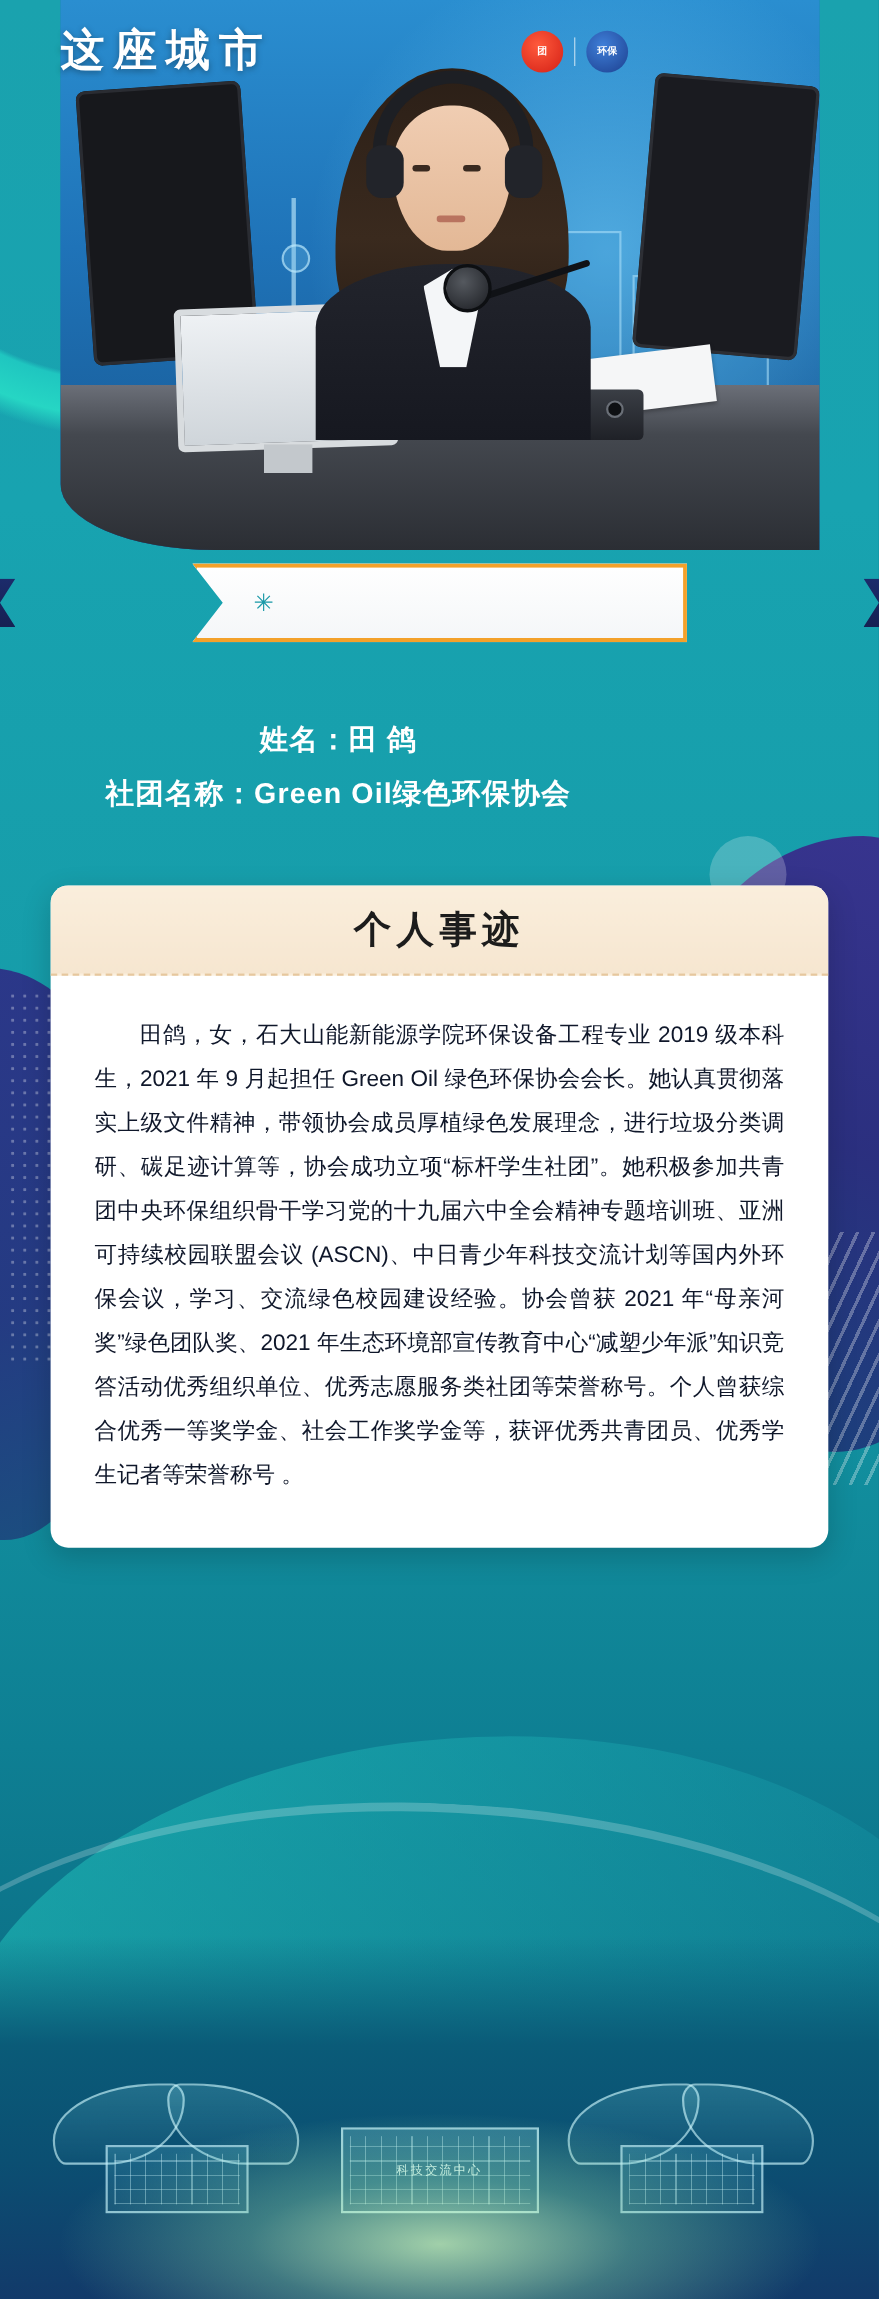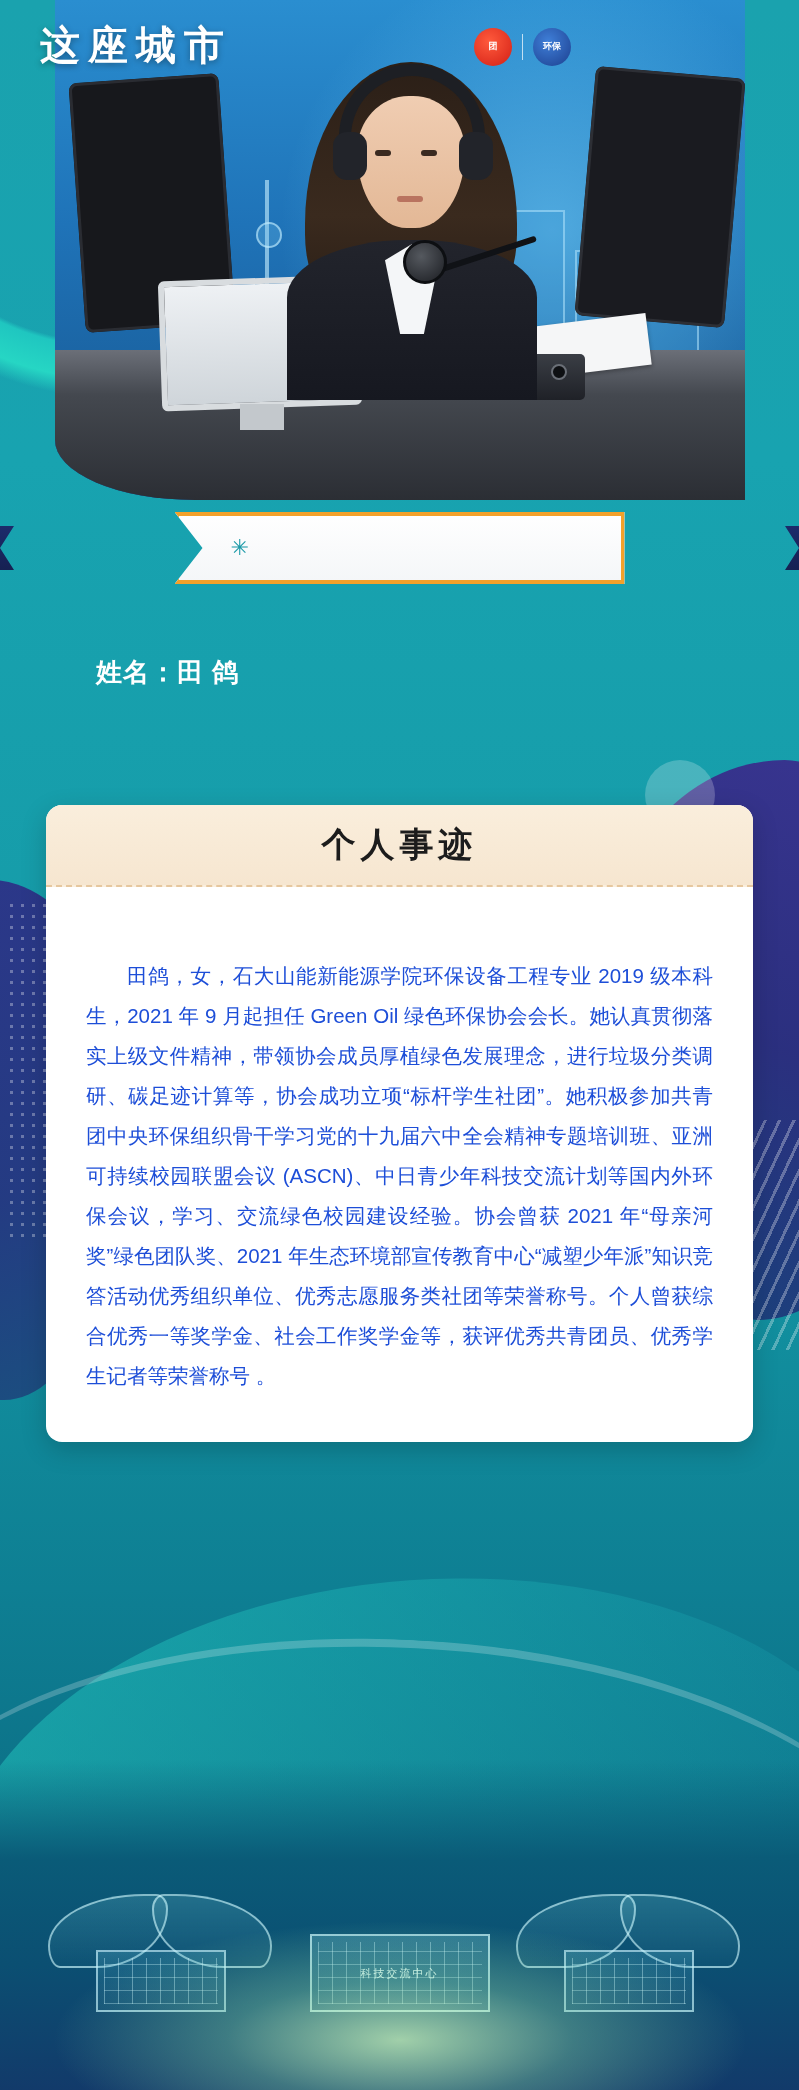--- a/index.html
+++ b/index.html
@@ -262,21 +262,21 @@
     position: absolute;
     left: 300px; bottom: 100px;
     width: 230px; height: 46px;
     background: linear-gradient(180deg, #3a3e45, #1f2127);
     border-radius: 5px;
   }
   .knob { position: absolute; top: 10px; width: 16px; height: 16px; border-radius: 50%; background: #0e1013; border: 2px solid #6a6f77; }
 
   .hero-title {
     position: absolute;
-    left: 40px; top: 18px;
+    left: 55px; top: 18px;
     font-size: 40px;
     font-weight: bold;
     color: #ffffff;
     letter-spacing: 8px;
     text-shadow: 0 2px 6px rgba(0,0,0,0.35);
   }
   .hero-logos {
     position: absolute;
     right: 228px; top: 28px;
     display: flex;
@@ -365,23 +365,22 @@
   .story-head-title {
     font-family: "Liberation Serif", serif;
     font-size: 34px; font-weight: bold;
     color: #1c1c1c;
     letter-spacing: 5px;
   }
   .story-body {
     padding: 34px 40px 46px 40px;
     font-size: 20.5px;
     line-height: 1.95;
-    color: #1d4ed8;
+    color: #0f172a;
     text-align: justify;
-    margin-top: 35px;
   }
   .story-body .indent { text-indent: 2em; display: block; }
 
   .card-deco-circle {
     position: absolute;
     right: 84px; top: 760px;
     width: 70px; height: 70px;
     border-radius: 50%;
     background: rgba(255,255,255,0.22);
   }
@@ -504,20 +503,23 @@
     <div class="ribbon-right-tail"></div>
     <div class="ribbon">
       <span class="ribbon-star">✳</span>
     </div>
   </div>
 
   <div class="name-block">
     <div class="name-row">
       <span class="lbl">姓名：</span><span>田 鸽</span>
     </div>
+    <div class="name-row">
+      <span class="lbl">社团名称：</span><span>Green Oil绿色环保协会</span>
+    </div>
   </div>
 
   <div class="card-deco-circle"></div>
 
   <div class="story-card">
     <div class="story-head">
       <div class="story-head-title">个人事迹</div>
     </div>
     <div class="story-body">
       <span class="indent">田鸽，女，石大山能新能源学院环保设备工程专业 2019 级本科生，2021 年 9 月起担任 Green Oil 绿色环保协会会长。她认真贯彻落实上级文件精神，带领协会成员厚植绿色发展理念，进行垃圾分类调研、碳足迹计算等，协会成功立项“标杆学生社团”。她积极参加共青团中央环保组织骨干学习党的十九届六中全会精神专题培训班、亚洲可持续校园联盟会议 (ASCN)、中日青少年科技交流计划等国内外环保会议，学习、交流绿色校园建设经验。协会曾获 2021 年“母亲河奖”绿色团队奖、2021 年生态环境部宣传教育中心“减塑少年派”知识竞答活动优秀组织单位、优秀志愿服务类社团等荣誉称号。个人曾获综合优秀一等奖学金、社会工作奖学金等，获评优秀共青团员、优秀学生记者等荣誉称号 。</span>

